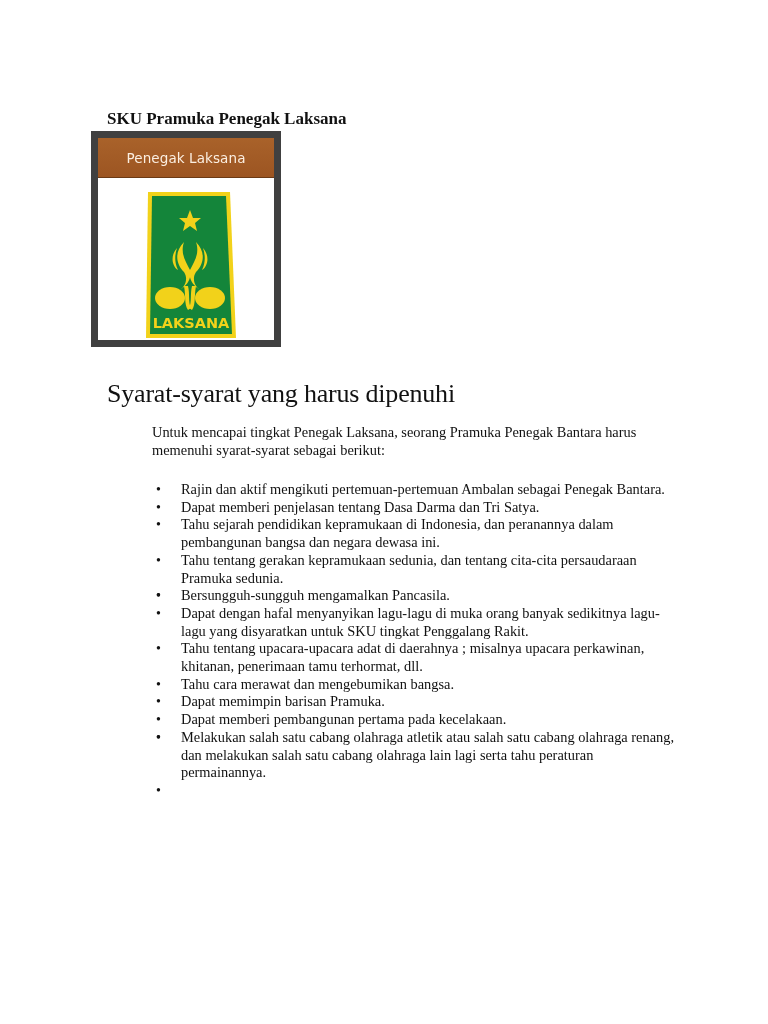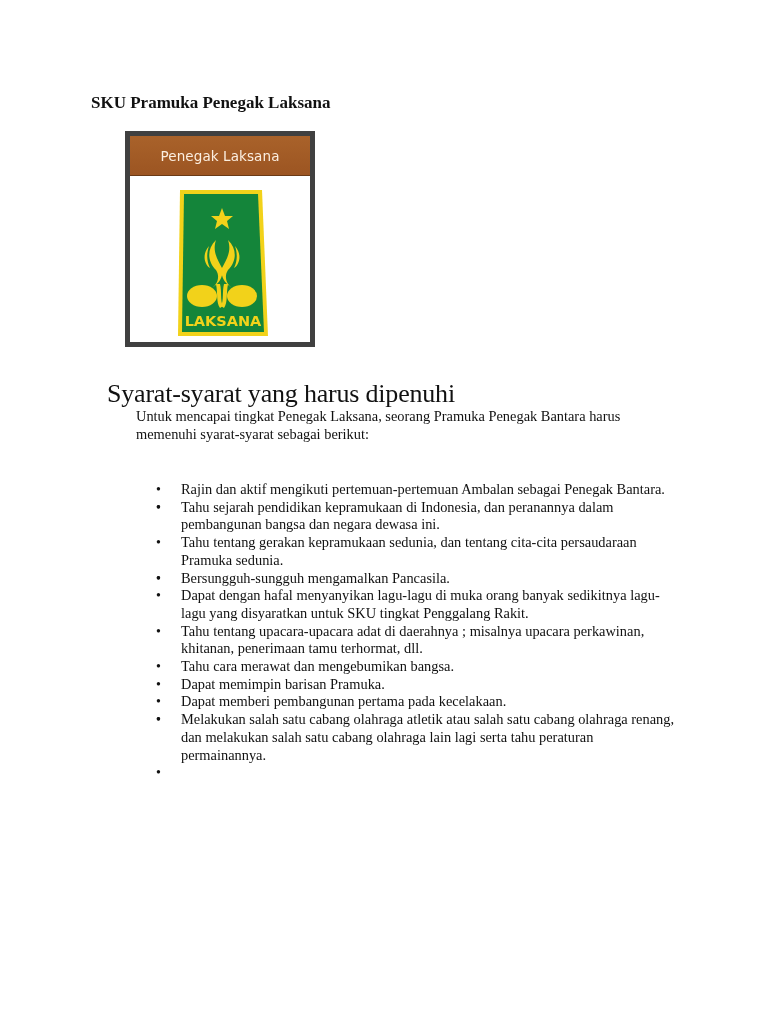--- a/index.html
+++ b/index.html
@@ -1,29 +1,29 @@
 <!DOCTYPE html>
 <html><head>
   <meta charset="utf-8">
   <style>
     html, body { margin: 0; padding: 0; background: #ffffff; }
     body { width: 768px; height: 1024px; position: relative; overflow: hidden;
            font-family: "Liberation Serif", "DejaVu Serif", serif; color: #111; }
-    .doc-title { position: absolute; left: 91px; top: 92px; margin: 0;
+    .doc-title { position: absolute; left: 91px; top: 92px; margin: 16px;
                  font-size: 17px; font-weight: bold; line-height: 22px; }
     .badge-frame { position: absolute; left: 91px; top: 131px; width: 190px; height: 216px;
-                   border: 5px solid #404040; box-sizing: border-box; background: #fff; margin-left: 34px; }
+                   border: 7px solid #404040; box-sizing: border-box; background: #fff; }
     .badge-header { height: 39px; background: linear-gradient(#a9622a, #9c5522);
                     border-bottom: 1px solid #6b3a15; color: #fbeee0;
                     font-family: "DejaVu Sans", sans-serif; font-size: 13.5px;
                     display: flex; align-items: center; justify-content: center; letter-spacing: 0.1px; }
     .badge-svg { position: absolute; left: 46px; top: 52px; }
     .section-heading { position: absolute; left: 91px; top: 362px; margin: 16px;
                        font-size: 26px; font-weight: normal; line-height: 32px; letter-spacing: -0.2px; }
-    .intro { position: absolute; left: 136px; top: 408px; width: 540px; margin: 0;
+    .intro { position: absolute; left: 136px; top: 408px; width: 540px; margin: 16px;
              font-size: 14.4px; line-height: 17.7px; }
     ul.reqs { position: absolute; left: 136px; top: 481px; width: 540px; margin: 0; padding: 0;
               list-style: none; font-size: 14.4px; line-height: 17.7px; }
     ul.reqs li { position: relative; padding-left: 45px; }
     ul.reqs li .bullet { position: absolute; left: 20px; top: 0; font-size: 14px; }
   </style>
 </head>
 <body>
 
 <h1 class="doc-title">SKU Pramuka Penegak Laksana</h1>
@@ -51,21 +51,21 @@
     <text x="47" y="138" text-anchor="middle" fill="#f2d21a" font-family="DejaVu Sans, sans-serif" font-weight="bold" font-size="14.5">LAKSANA</text>
   </svg>
 </div>
 
 <h2 class="section-heading">Syarat-syarat yang harus dipenuhi</h2>
 
 <p class="intro">Untuk mencapai tingkat Penegak Laksana, seorang Pramuka Penegak Bantara harus memenuhi syarat-syarat sebagai berikut:</p>
 
 <ul class="reqs">
   <li><span class="bullet">•</span><span>Rajin dan aktif mengikuti pertemuan-pertemuan Ambalan sebagai Penegak Bantara.</span></li>
-  <li><span class="bullet">•</span></li>
+  <li><span class="bullet">•</span><span>Dapat memberi penjelasan tentang Dasa Darma dan Tri Satya.</span></li>
   <li><span class="bullet">•</span><span>Tahu sejarah pendidikan kepramukaan di Indonesia, dan peranannya dalam pembangunan bangsa dan negara dewasa ini.</span></li>
   <li><span class="bullet">•</span><span>Tahu tentang gerakan kepramukaan sedunia, dan tentang cita-cita persaudaraan Pramuka sedunia.</span></li>
   <li><span class="bullet">•</span></li>
   <li><span class="bullet">•</span><span>Bersungguh-sungguh mengamalkan Pancasila.</span></li>
   <li><span class="bullet">•</span><span>Dapat dengan hafal menyanyikan lagu-lagu di muka orang banyak sedikitnya lagu-lagu yang disyaratkan untuk SKU tingkat Penggalang Rakit.</span></li>
   <li><span class="bullet">•</span><span>Tahu tentang upacara-upacara adat di daerahnya ; misalnya upacara perkawinan, khitanan, penerimaan tamu terhormat, dll.</span></li>
   <li><span class="bullet">•</span><span>Tahu cara merawat dan mengebumikan bangsa.</span></li>
   <li><span class="bullet">•</span><span>Dapat memimpin barisan Pramuka.</span></li>
   <li><span class="bullet">•</span><span>Dapat memberi pembangunan pertama pada kecelakaan.</span></li>
   <li><span class="bullet">•</span></li>

